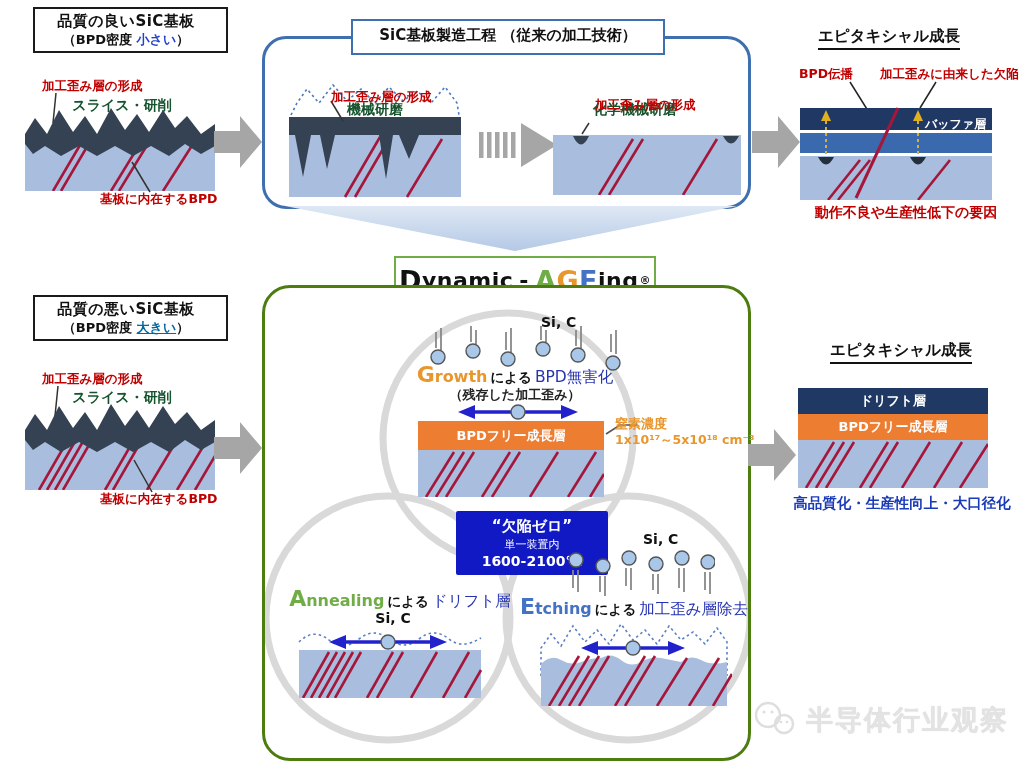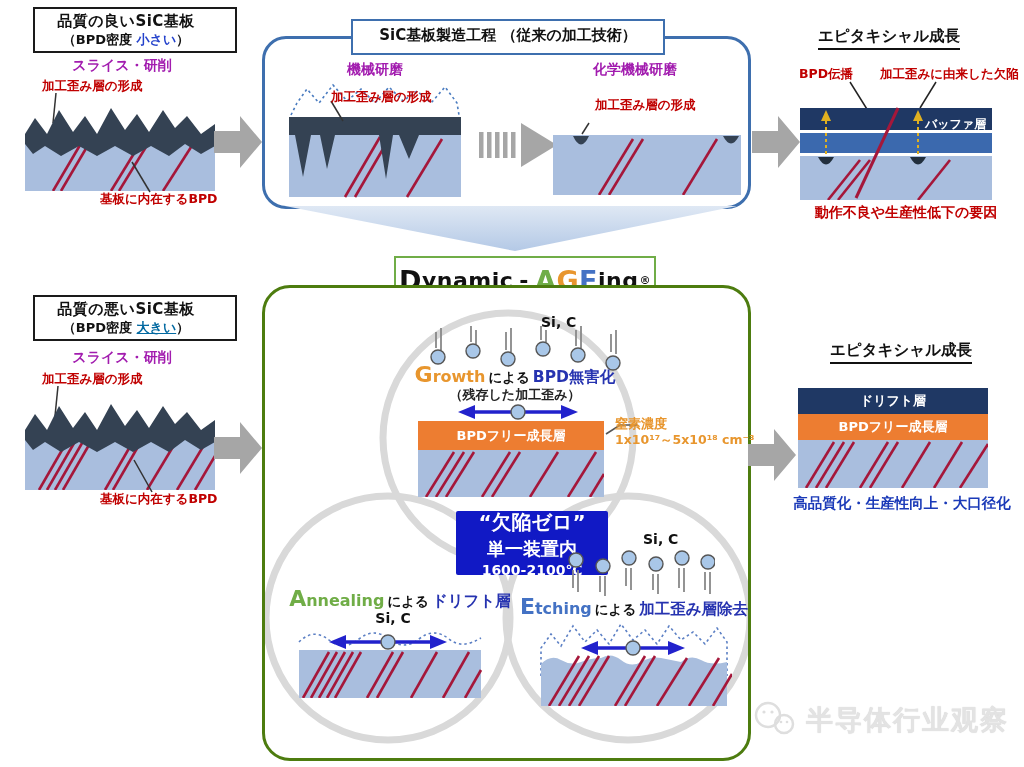--- a/index.html
+++ b/index.html
@@ -1,27 +1,27 @@
 <!DOCTYPE html>
 <html><head>
 <meta charset="utf-8">
 <style>
   html,body{margin:0;padding:0;background:#fff;}
   .stage{position:relative;width:1024px;height:767px;background:#ffffff;overflow:hidden;
          font-family:"DejaVu Sans","Liberation Sans",sans-serif;color:#111;}
   .abs{position:absolute;}
   .center{text-align:center;}
   
-  .qbox{border:2px solid #1a1a1a;background:#fff;text-align:center;padding:3px 20px 2px 2px;}
+  .qbox{border:2px solid #1a1a1a;background:#fff;text-align:center;padding:3px 11px 2px 2px;}
   .qbox .l1{font-size:15px;font-weight:bold;letter-spacing:0.5px;}
   .qbox .l2{font-size:13px;font-weight:bold;}
   .blue-val{color:#2442cc;}
   .red-val{color:#0369a1;text-decoration:underline;}
   
-  .step-lbl{font-size:14px;font-weight:bold;color:#a21caf;}
+  .step-lbl{font-size:14px;font-weight:bold;color:#14532d;margin-top:40px;}
   .red-lbl{font-size:12.5px;font-weight:bold;color:#c00000;white-space:nowrap;}
   .band-lbl{font-size:12px;font-weight:bold;color:#fff;white-space:nowrap;}
   .underline-title{font-size:15.5px;font-weight:bold;color:#111;border-bottom:2px solid #111;
                    padding-bottom:1px;white-space:nowrap;}
   .red-caption{font-size:14px;font-weight:bold;color:#c00000;white-space:nowrap;}
   .blue-caption{font-size:14.5px;font-weight:bold;color:#1b3ab8;white-space:nowrap;}
   
   .proc-panel{border:3px solid #3e6fae;border-radius:24px;background:#fff;}
   .proc-title{border:2.5px solid #3e6fae;background:#fff;text-align:center;
               font-size:15px;font-weight:bold;line-height:29px;white-space:nowrap;}
@@ -33,30 +33,30 @@
   .age-box .dash{margin:0 6px;}
   .age-a{color:#70ad47;} .age-g{color:#e8962e;} .age-e{color:#4472c4;}
   .age-reg{font-size:11px;vertical-align:super;margin-left:1px;}
   
   .green-panel{border:3px solid #4d7c0f;border-radius:28px;background:#fff;}
   
   .venn-head{display:flex;align-items:baseline;justify-content:center;white-space:nowrap;}
   .venn-head .ini{font-size:22px;font-weight:bold;}
   .venn-head .rest{font-size:16px;font-weight:bold;}
   .venn-head .conn{font-size:13.5px;font-weight:bold;color:#111;margin:0 3px;}
-  .venn-head .eff{font-size:15.5px;font-weight:bold;color:#2633b0;}
+  .venn-head .eff{font-size:15.5px;font-weight:normal;color:#2633b0;}
   .growth-c{color:#e8962e;} .anneal-c{color:#70ad47;} .etch-c{color:#4472c4;}
   .eff-navy{color:#1f3093;}
   .sic-lbl{font-size:14px;font-weight:bold;color:#111;white-space:nowrap;}
   .sub-note{font-size:13px;font-weight:bold;color:#222;white-space:nowrap;}
   
   .dz-box{background:#1119c5;color:#fff;text-align:center;border-radius:2px;
           display:flex;flex-direction:column;justify-content:center;gap:1px;}
-  .dz-box .d1{font-size:20px;font-weight:bold;}
-  .dz-box .d2{font-size:18px;font-weight:bold;}
+  .dz-box .d1{font-size:15px;font-weight:bold;}
+  .dz-box .d2{font-size:11px;font-weight:normal;}
   .dz-box .d3{font-size:14px;font-weight:bold;}
   
   .band{display:flex;align-items:center;justify-content:center;}
   .band-orange{background:#ed7d31;}
   .band-navy{background:#1f3864;}
   .band .band-lbl{font-size:13px;}
   
   .nitro{color:#e8962e;font-weight:bold;white-space:nowrap;line-height:1.25;}
   .nitro .n1{font-size:13px;} .nitro .n2{font-size:12.5px;}
   

